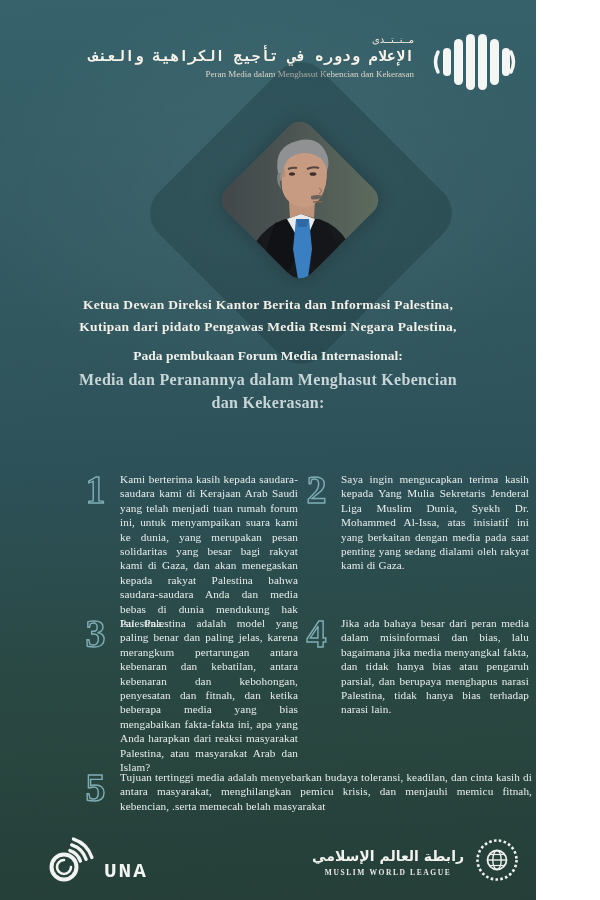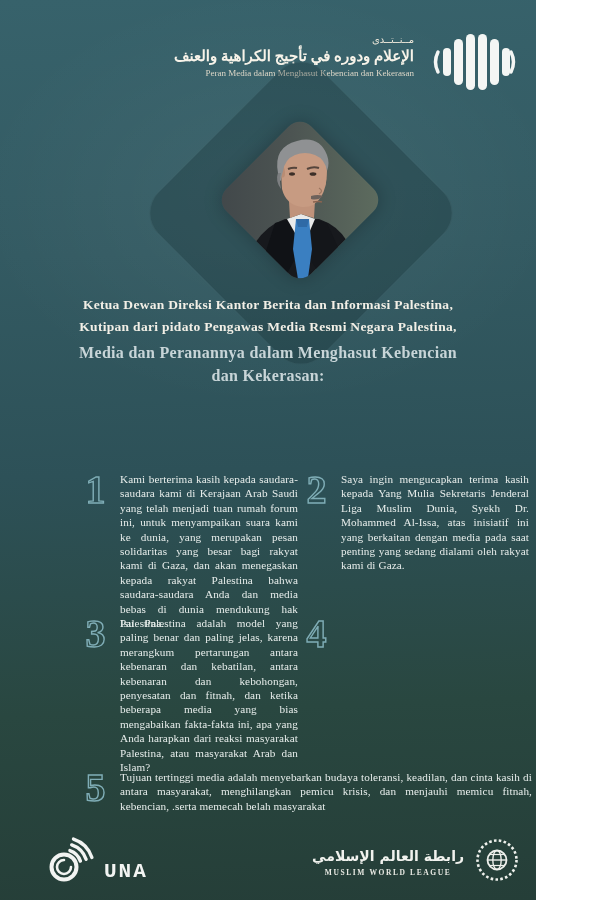--- a/index.html
+++ b/index.html
@@ -8,21 +8,21 @@
     background:
       radial-gradient(ellipse 420px 300px at 50% 22%, rgba(255,255,255,0.05), rgba(255,255,255,0) 70%),
       linear-gradient(178deg, #37626b 0%, #335a62 28%, #2d5158 52%, #294740 78%, #253e38 100%);
     font-family:"Liberation Serif", serif;
   }
 
   
   .forum-logo { position:absolute; top:26px; right:14px; display:flex; align-items:flex-start; gap:13px; }
   .forum-text { text-align:right; margin-top:8px; }
   .arabic-small { font-family:"DejaVu Sans", sans-serif; font-size:10px; color:#efe9db; letter-spacing:1px; }
-  .arabic-title { font-family:Liberation Serif, serif; font-weight:bold; font-size:15px; color:#f7f3e9; margin-top:2px; }
+  .arabic-title { font-family:Liberation Mono, monospace; font-weight:bold; font-size:15px; color:#f7f3e9; margin-top:2px; }
   .latin-line1 { font-family:"Liberation Serif", serif; font-weight:bold; font-size:9px; color:#ddd7c8; margin-top:8px; }
   .latin-line2 { font-family:Liberation Serif, serif; font-size:9px; color:#ddd7c8; margin-top:3px; }
 
   
   .card-diamond {
     position:absolute; left:185px; top:97px; width:230px; height:230px;
     transform:rotate(45deg); border-radius:30px;
     background:rgba(14,40,44,0.26);
     border:1px solid rgba(150,190,195,0.10);
   }
@@ -136,38 +136,40 @@
 
         <path d="M63,58 Q58,32 82,26 Q104,20 112,40 Q115,48 112,56 Q110,44 100,40 Q90,36 80,40 Q70,44 68,56 Q66,62 66,66 Q62,64 63,58 Z" fill="#8f9193"></path>
         <path d="M63,58 Q60,66 66,74 Q64,64 66,58 Z" fill="#7d7f81"></path>
       </svg>
     </div>
   </div>
 
   <div class="intro">
     <div class="intro-line">Ketua Dewan Direksi Kantor Berita dan Informasi Palestina,</div>
     <div class="intro-line">Kutipan dari pidato Pengawas Media Resmi Negara Palestina,</div>
+    <div class="event-line1">Pada pembukaan Forum Media Internasional:</div>
     <div class="event-line23">Media dan Peranannya dalam Menghasut Kebencian</div>
     <div class="event-line23 event-line3">dan Kekerasan:</div>
   </div>
 
   <div class="quote" id="q1">
     <div class="q-num">1</div>
     <div class="q-text">Kami berterima kasih kepada saudara-saudara kami di Kerajaan Arab Saudi yang telah menjadi tuan rumah forum ini, untuk menyampaikan suara kami ke dunia, yang merupakan pesan solidaritas yang besar bagi rakyat kami di Gaza, dan akan menegaskan kepada rakyat Palestina bahwa saudara-saudara Anda dan media bebas di dunia mendukung hak Palestina.</div>
   </div>
   <div class="quote" id="q2">
     <div class="q-num">2</div>
     <div class="q-text">Saya ingin mengucapkan terima kasih kepada Yang Mulia Sekretaris Jenderal Liga Muslim Dunia, Syekh Dr. Mohammed Al-Issa, atas inisiatif ini yang berkaitan dengan media pada saat penting yang sedang dialami oleh rakyat kami di Gaza.</div>
   </div>
   <div class="quote" id="q3">
     <div class="q-num">3</div>
     <div class="q-text">Isu Palestina adalah model yang paling benar dan paling jelas, karena merangkum pertarungan antara kebenaran dan kebatilan, antara kebenaran dan kebohongan, penyesatan dan fitnah, dan ketika beberapa media yang bias mengabaikan fakta-fakta ini, apa yang Anda harapkan dari reaksi masyarakat Palestina, atau masyarakat Arab dan Islam?</div>
   </div>
   <div class="quote" id="q4">
     <div class="q-num">4</div>
+    <div class="q-text">Jika ada bahaya besar dari peran media dalam misinformasi dan bias, lalu bagaimana jika media menyangkal fakta, dan tidak hanya bias atau pengaruh parsial, dan berupaya menghapus narasi Palestina, tidak hanya bias terhadap narasi lain.</div>
   </div>
   <div class="quote" id="q5">
     <div class="q-num">5</div>
     <div class="q-text">Tujuan tertinggi media adalah menyebarkan budaya toleransi, keadilan, dan cinta kasih di antara masyarakat, menghilangkan pemicu krisis, dan menjauhi memicu fitnah, kebencian, .serta memecah belah masyarakat</div>
   </div>
 
   <div class="una-logo">
     <span>
       <svg width="58" height="52" viewBox="0 0 58 52">
         <g stroke="#f2f4f2" fill="none" stroke-linecap="round">

